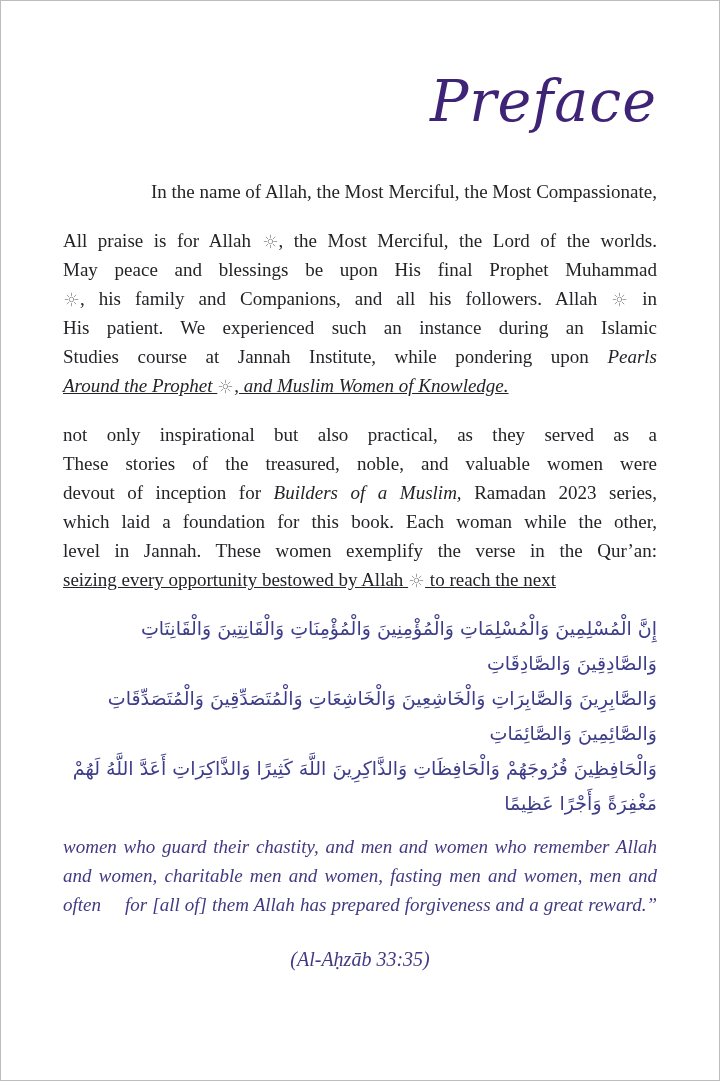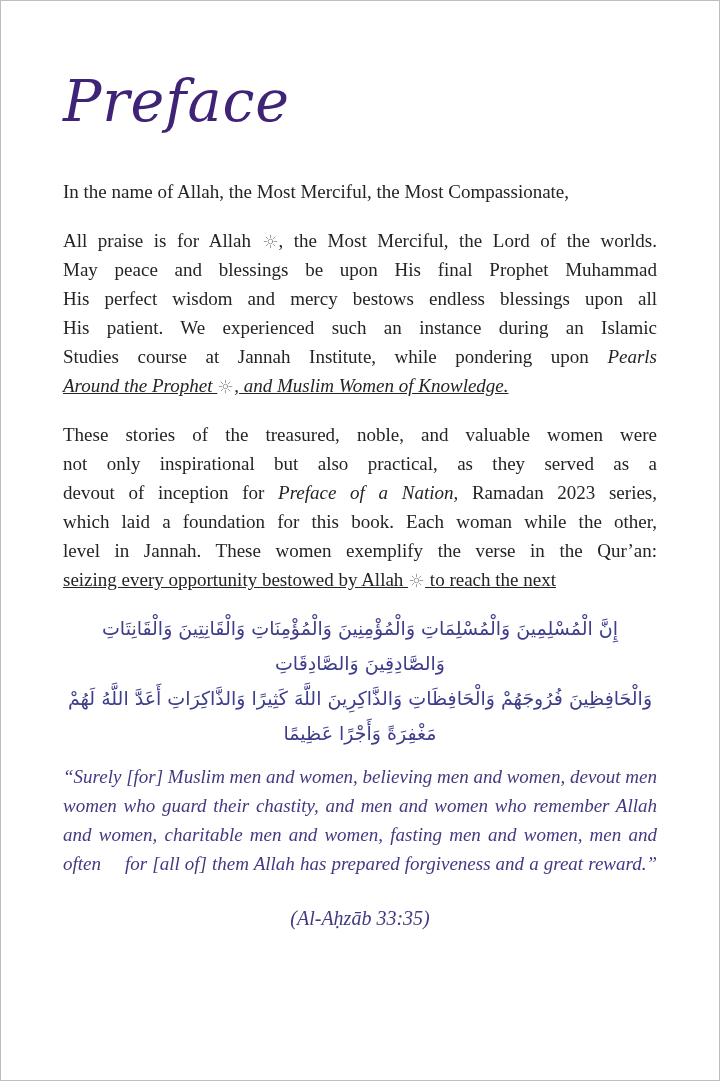--- a/index.html
+++ b/index.html
@@ -20,35 +20,35 @@
     font-family: "Liberation Serif", serif;
     color: var(--body);
     overflow: hidden;
     box-sizing: content-box;
   }
   .content { padding: 0 62px; }
 
   .title {
     margin-top: 58px;
     height: 84px;
-    text-align: left;
+    text-align: right;
     font-family: "DejaVu Serif", serif;
     font-style: italic;
     font-weight: 400;
     font-size: 57px;
     line-height: 84px;
     color: var(--title);
     letter-spacing: 1px;
   }
 
   .bismillah {
     margin-top: 34px;
     font-size: 19px;
     line-height: 29px;
-    text-align: left;
+    text-align: right;
   }
 
   .para { margin-top: 20px; font-size: 19px; line-height: 29px; }
   .para .line { text-align: justify; text-align-last: justify; }
   .para .line:last-child { text-align-last: left; text-decoration: underline; }
 
   .it { font-style: italic; }
 
   .honorific {
     display: inline-block;
@@ -60,21 +60,21 @@
   .honorific svg { display: block; width: 100%; height: 100%; }
 
   .arabic {
     margin-top: 17px;
     direction: rtl;
     font-family: "DejaVu Sans", sans-serif;
     font-size: 19px;
     line-height: 35px;
     color: var(--arabic);
   }
-  .arabic .line { text-align: center; }
+  .arabic .line { }
 
   .translation {
     margin-top: 11px;
     font-style: italic;
     font-size: 19px;
     line-height: 29px;
     color: var(--translation);
   }
   .translation .line { text-align: justify; text-align-last: justify; }
 
@@ -98,52 +98,62 @@
     <div class="bismillah">In the name of Allah, the Most Merciful, the Most Compassionate,</div>
 
     <div class="para">
         <div class="line"><span>All praise is for Allah </span><span class="honorific" aria-label="ﷻ"><svg viewBox="0 0 20 20" xmlns="http://www.w3.org/2000/svg">
               <g stroke="#8a8a8a" fill="none" stroke-width="1.1" stroke-linecap="round">
                 <circle cx="10" cy="10" r="3.1"></circle>
                 <path d="M10 1.6v3.1M10 15.3v3.1M1.6 10h3.1M15.3 10h3.1M4.1 4.1l2.2 2.2M13.7 13.7l2.2 2.2M15.9 4.1l-2.2 2.2M6.3 13.7l-2.2 2.2"></path>
               </g>
             </svg></span><span>, the Most Merciful, the Lord of the worlds.</span></div>
         <div class="line"><span>May peace and blessings be upon His final Prophet Muhammad</span></div>
-        <div class="line"><span>His perfect wisdom and mercy bestows endless blessings upon all</span></div>
+        <div class="line"><span class="honorific" aria-label="ﷺ"><svg viewBox="0 0 20 20" xmlns="http://www.w3.org/2000/svg">
+              <g stroke="#8a8a8a" fill="none" stroke-width="1.1" stroke-linecap="round">
+                <circle cx="10" cy="10" r="3.1"></circle>
+                <path d="M10 1.6v3.1M10 15.3v3.1M1.6 10h3.1M15.3 10h3.1M4.1 4.1l2.2 2.2M13.7 13.7l2.2 2.2M15.9 4.1l-2.2 2.2M6.3 13.7l-2.2 2.2"></path>
+              </g>
+            </svg></span><span>, his family and Companions, and all his followers. Allah </span><span class="honorific" aria-label="ﷻ"><svg viewBox="0 0 20 20" xmlns="http://www.w3.org/2000/svg">
+              <g stroke="#8a8a8a" fill="none" stroke-width="1.1" stroke-linecap="round">
+                <circle cx="10" cy="10" r="3.1"></circle>
+                <path d="M10 1.6v3.1M10 15.3v3.1M1.6 10h3.1M15.3 10h3.1M4.1 4.1l2.2 2.2M13.7 13.7l2.2 2.2M15.9 4.1l-2.2 2.2M6.3 13.7l-2.2 2.2"></path>
+              </g>
+            </svg></span><span> in</span></div>
         <div class="line"><span>His patient. We experienced such an instance during an Islamic</span></div>
         <div class="line"><span>Studies course at Jannah Institute, while pondering upon </span><span class="it">Pearls</span></div>
         <div class="line"><span class="it">Around the Prophet </span><span class="honorific" aria-label="ﷺ"><svg viewBox="0 0 20 20" xmlns="http://www.w3.org/2000/svg">
               <g stroke="#8a8a8a" fill="none" stroke-width="1.1" stroke-linecap="round">
                 <circle cx="10" cy="10" r="3.1"></circle>
                 <path d="M10 1.6v3.1M10 15.3v3.1M1.6 10h3.1M15.3 10h3.1M4.1 4.1l2.2 2.2M13.7 13.7l2.2 2.2M15.9 4.1l-2.2 2.2M6.3 13.7l-2.2 2.2"></path>
               </g>
             </svg></span><span class="it">, and Muslim Women of Knowledge.</span></div>
       </div>
 
     <div class="para">
+        <div class="line"><span>not only inspirational but also practical, as they served as a</span></div>
         <div class="line"><span>These stories of the treasured, noble, and valuable women were</span></div>
-        <div class="line"><span>not only inspirational but also practical, as they served as a</span></div>
-        <div class="line"><span>devout of inception for </span><span class="it">Preface of a Nation,</span><span> Ramadan 2023 series,</span></div>
+        <div class="line"><span>devout of inception for </span><span class="it">Builders of a Muslim,</span><span> Ramadan 2023 series,</span></div>
         <div class="line"><span>which laid a foundation for this book. Each woman while the other,</span></div>
         <div class="line"><span>level in Jannah. These women exemplify the verse in the Qur’an:</span></div>
         <div class="line"><span>seizing every opportunity bestowed by Allah </span><span class="honorific" aria-label="ﷻ"><svg viewBox="0 0 20 20" xmlns="http://www.w3.org/2000/svg">
               <g stroke="#8a8a8a" fill="none" stroke-width="1.1" stroke-linecap="round">
                 <circle cx="10" cy="10" r="3.1"></circle>
                 <path d="M10 1.6v3.1M10 15.3v3.1M1.6 10h3.1M15.3 10h3.1M4.1 4.1l2.2 2.2M13.7 13.7l2.2 2.2M15.9 4.1l-2.2 2.2M6.3 13.7l-2.2 2.2"></path>
               </g>
             </svg></span><span> to reach the next</span></div>
       </div>
 
     <div class="arabic">
         <div class="line"><span>إِنَّ الْمُسْلِمِينَ وَالْمُسْلِمَاتِ وَالْمُؤْمِنِينَ وَالْمُؤْمِنَاتِ وَالْقَانِتِينَ وَالْقَانِتَاتِ وَالصَّادِقِينَ وَالصَّادِقَاتِ</span></div>
+        <div class="line"><span>وَالصَّابِرِينَ وَالصَّابِرَاتِ وَالْخَاشِعِينَ وَالْخَاشِعَاتِ وَالْمُتَصَدِّقِينَ وَالْمُتَصَدِّقَاتِ وَالصَّائِمِينَ وَالصَّائِمَاتِ</span></div>
         <div class="line"><span>وَالْحَافِظِينَ فُرُوجَهُمْ وَالْحَافِظَاتِ وَالذَّاكِرِينَ اللَّهَ كَثِيرًا وَالذَّاكِرَاتِ أَعَدَّ اللَّهُ لَهُمْ مَغْفِرَةً وَأَجْرًا عَظِيمًا</span></div>
       </div>
 
     <div class="translation">
-        <div class="line"><span>“Surely [for] Muslim men and women, believing men and women, devout men</span></div>
         <div class="line"><span>women who guard their chastity, and men and women who remember Allah</span></div>
         <div class="line"><span>and women, charitable men and women, fasting men and women, men and</span></div>
         <div class="line"><span>often  for [all of] them Allah has prepared forgiveness and a great reward.”</span></div>
       </div>
 
     <div class="citation">(Al-Aḥzāb 33:35)</div>
 
   </div>
 </div>
 

